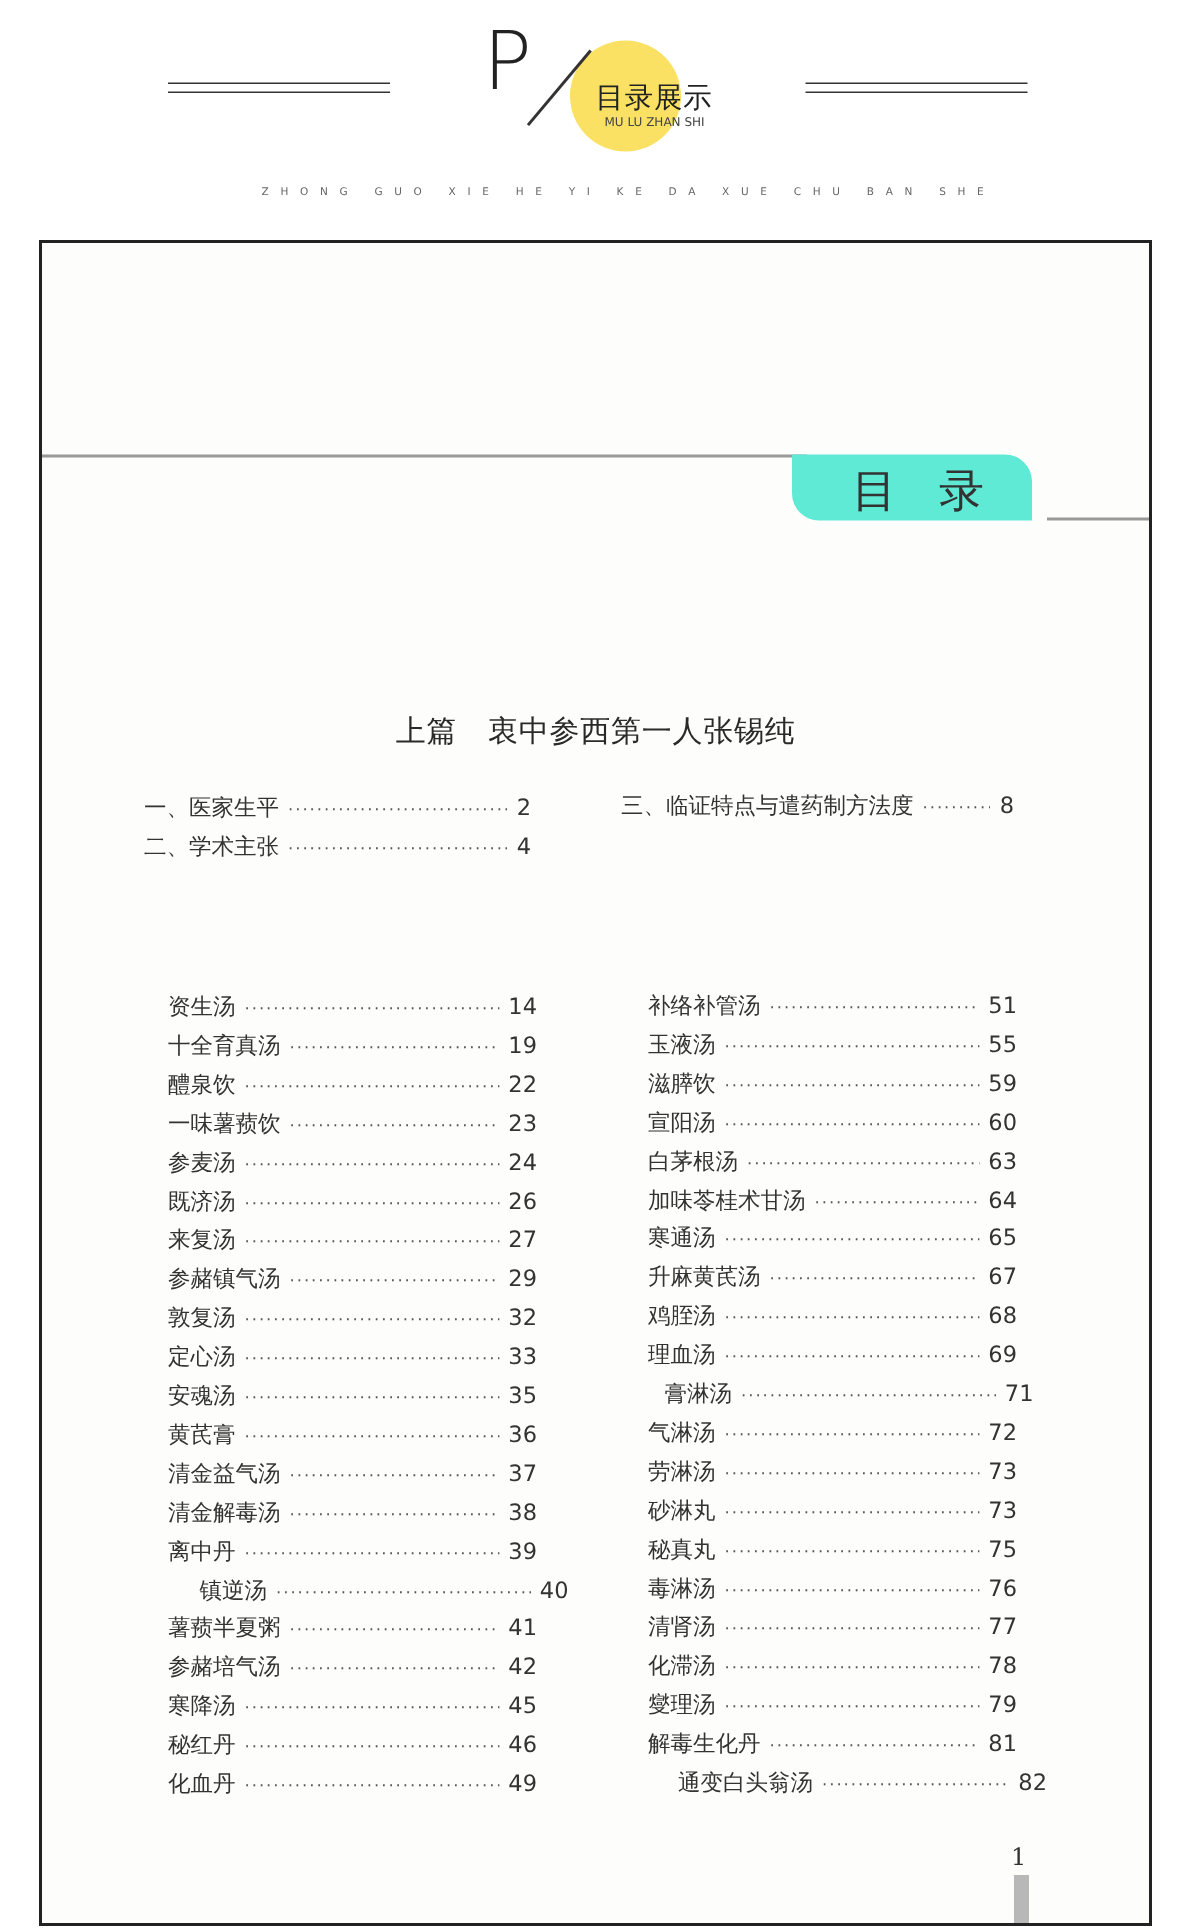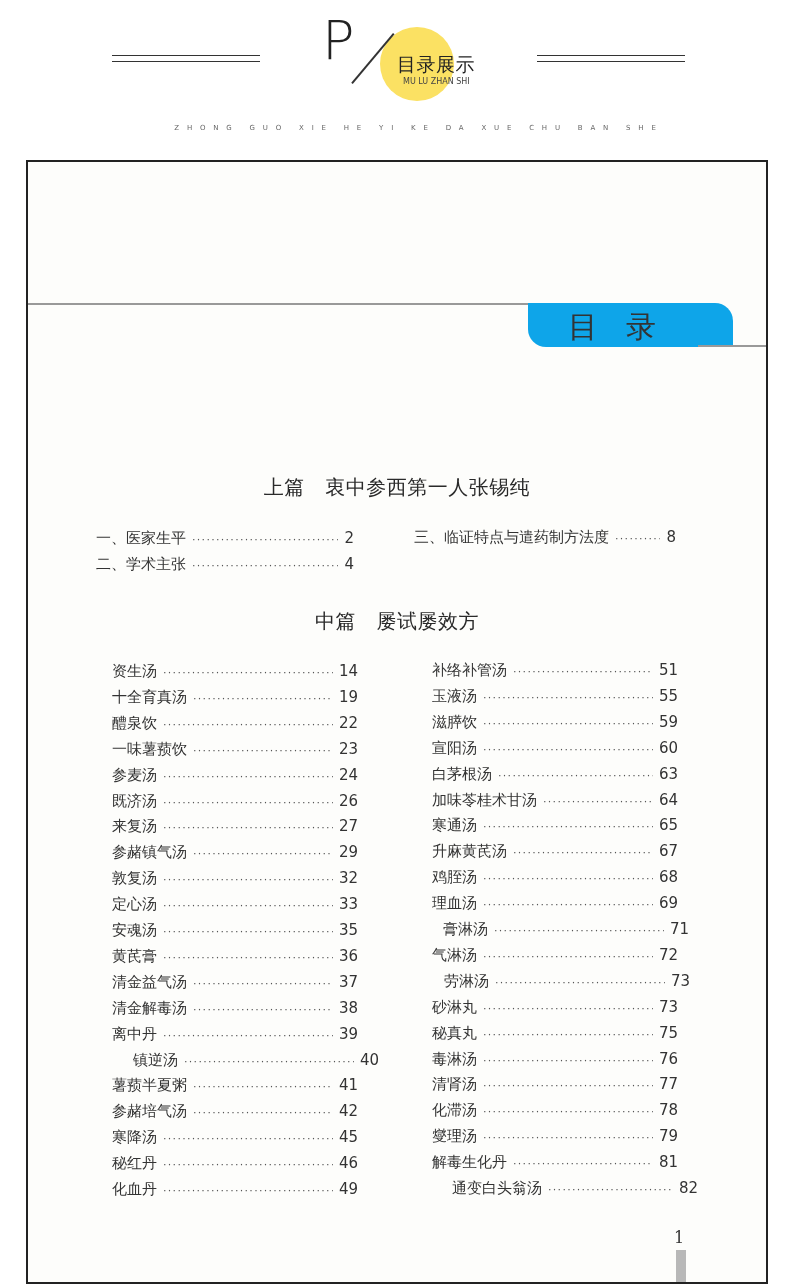--- a/index.html
+++ b/index.html
@@ -16,21 +16,21 @@
   .slash { position: absolute; left: 332px; top: 33px; width: 1.5px; height: 65px; background: #333; transform: rotate(40deg); transform-origin: top left; left: 393px; }
   .yellow-circle { position: absolute; left: 380px; top: 27px; width: 74px; height: 74px; border-radius: 50%; background: #fbe163; }
   .banner-title { position: absolute; left: 397px; top: 52px; font-size: 19px; color: #222; letter-spacing: 0.5px; }
   .banner-sub { position: absolute; left: 403px; top: 77px; font-size: 8px; color: #444; letter-spacing: 0px; }
   .publisher { position: absolute; left: 0; width: 790px; top: 124px; text-align: center; font-size: 7px; color: #666; letter-spacing: 7.8px; padding-left: 24px; }
 
   
   .frame { position: absolute; left: 26px; top: 160px; width: 738px; height: 1120px; border: 2px solid #222; background: #fdfdfb; overflow: hidden; }
   .rule { position: absolute; left: 0; top: 141px; width: 510px; height: 2px; background: #999; }
   .rule2 { position: absolute; left: 670px; top: 183px; width: 70px; height: 2px; background: #999; }
-  .mulu-tab { position: absolute; left: 500px; top: 141px; width: 205px; height: 44px; background: #0ea5e9; border-radius: 0 18px 0 18px; }
+  .mulu-tab { position: absolute; left: 500px; top: 141px; width: 160px; height: 44px; background: #5eead4; border-radius: 0 18px 0 18px; }
   .mulu-text { position: absolute; left: 40px; top: 4px; font-size: 30px; color: #333; letter-spacing: 28px; }
 
   .part-title { position: absolute; left: 0; width: 738px; text-align: center; font-size: 20px; color: #2a2a2a; letter-spacing: 0.5px; }
   .part1 { top: 312px; }
   .part2 { top: 446px; }
 
   .toc-entry { position: absolute; display: flex; align-items: baseline; font-size: 15px; color: #333; height: 22px; }
   .toc-entry .label { white-space: nowrap; }
   .toc-entry .dots { flex: 1; overflow: hidden; white-space: nowrap; margin: 0 6px; color: #555; font-size: 11px; letter-spacing: 1.3px; }
   .toc-entry .page { white-space: nowrap; font-size: 15px; }
@@ -70,21 +70,20 @@
         <span class="dots">················································································</span>
         <span class="page">4</span>
       </div>
       <div class="toc-entry" style="left: 386px; top: 366px; width: 262px;">
         <span class="label">三、临证特点与遣药制方法度</span>
         <span class="dots">················································································</span>
         <span class="page">8</span>
       </div>
     </div>
 
-  <div class="part-title part2">中篇　屡试屡效方</div>
   <div id="part2-entries">
       <div class="toc-entry" style="left: 84px; top: 500px; width: 246px;">
         <span class="label">资生汤</span>
         <span class="dots">················································································</span>
         <span class="page">14</span>
       </div>
       <div class="toc-entry" style="left: 84px; top: 525.9px; width: 246px;">
         <span class="label">十全育真汤</span>
         <span class="dots">················································································</span>
         <span class="page">19</span>
@@ -237,21 +236,21 @@
       <div class="toc-entry" style="left: 404px; top: 758px; width: 246px; margin-left: 11px;">
         <span class="label">膏淋汤</span>
         <span class="dots">················································································</span>
         <span class="page">71</span>
       </div>
       <div class="toc-entry" style="left: 404px; top: 783.9px; width: 246px;">
         <span class="label">气淋汤</span>
         <span class="dots">················································································</span>
         <span class="page">72</span>
       </div>
-      <div class="toc-entry" style="left: 416px; top: 809.8px; width: 246px;">
+      <div class="toc-entry" style="left: 404px; top: 809.8px; width: 246px;">
         <span class="label">劳淋汤</span>
         <span class="dots">················································································</span>
         <span class="page">73</span>
       </div>
       <div class="toc-entry" style="left: 404px; top: 835.7px; width: 246px;">
         <span class="label">砂淋丸</span>
         <span class="dots">················································································</span>
         <span class="page">73</span>
       </div>
       <div class="toc-entry" style="left: 404px; top: 861.6px; width: 246px;">

